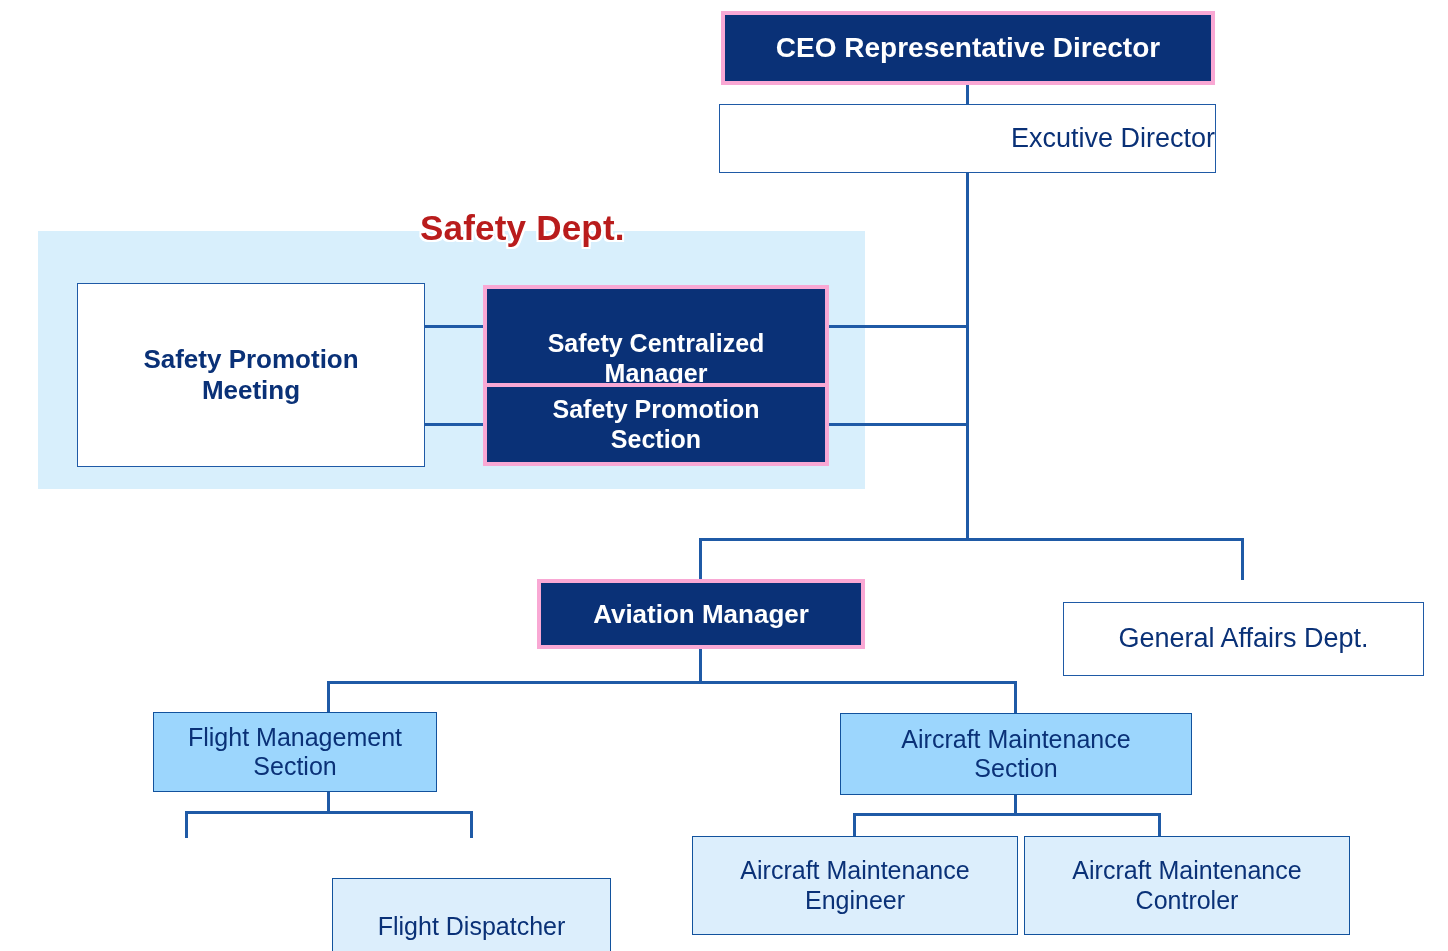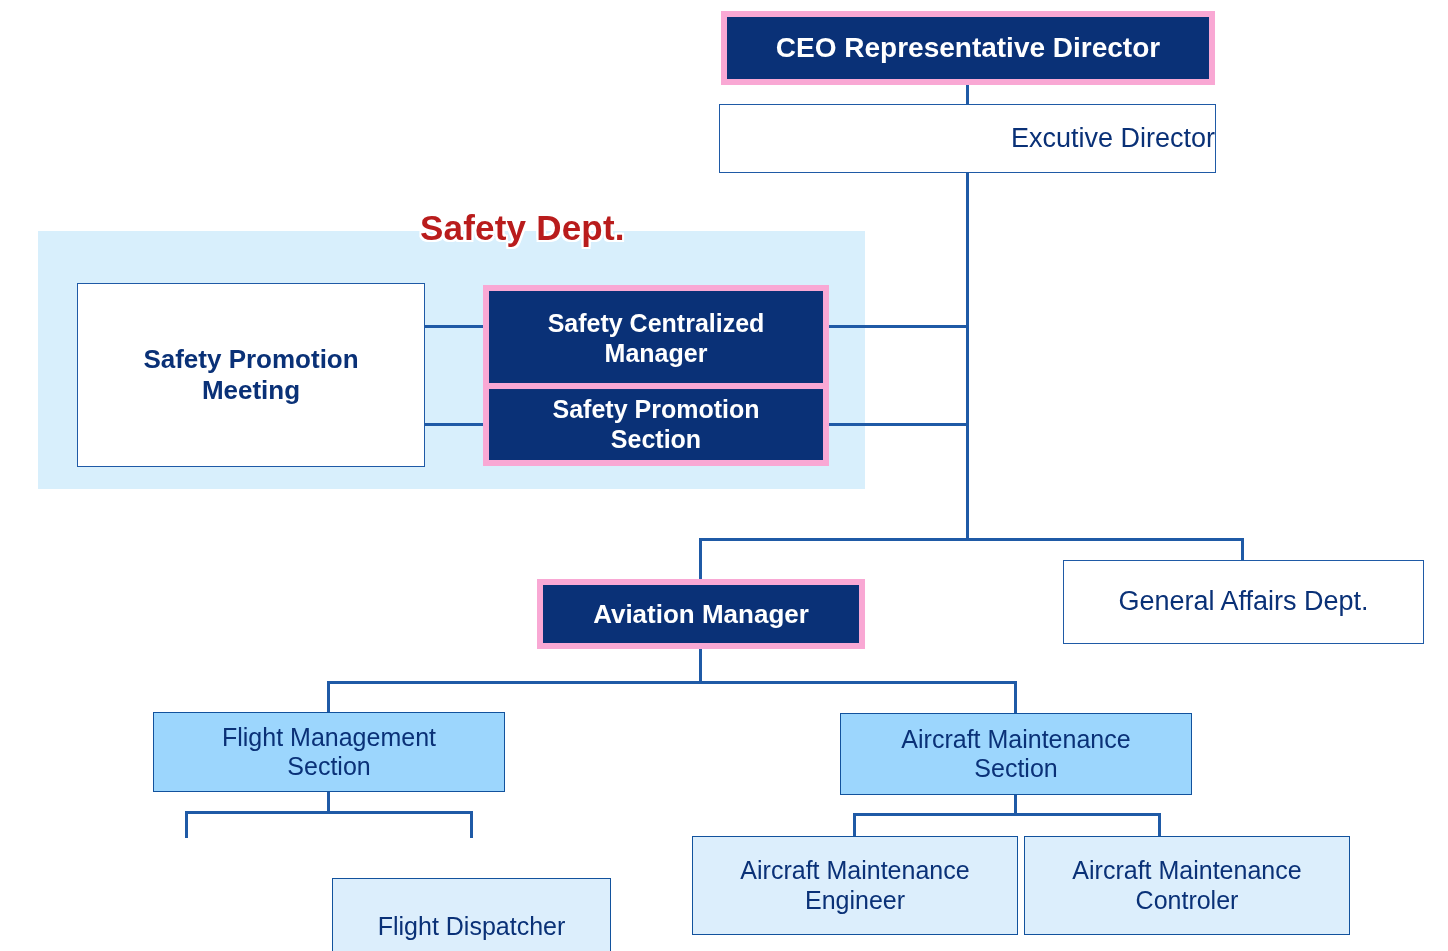--- a/index.html
+++ b/index.html
@@ -24,21 +24,21 @@
     justify-content:center;
     text-align:center;
     line-height:1.18;
     z-index:3;
   }
   .node .lbl{display:block;white-space:pre-line;}
 
   
   .fill-navy{
     background:#0A3177;
-    border:6px solid #f9a8d4;
+    border:4px solid #f9a8d4;
     color:#ffffff;
     font-weight:bold;
   }
   .fill-white{
     background:#ffffff;
     border:1px solid #1F5AA6;
     color:#0A3177;
   }
   .fill-white-b{
     background:#ffffff;
@@ -130,39 +130,39 @@
 
   <div class="node fill-white" style="left:719px; top:104px; width:497px; height:69px; font-size:27px;justify-content:flex-end;">
     <span class="lbl">Excutive Director</span>
   </div>
 
   <div class="node fill-white-b" style="left:77px; top:283px; width:348px; height:184px; font-size:26px;">
     <span class="lbl">Safety Promotion
 Meeting</span>
   </div>
 
-  <div class="node fill-navy" style="left:483px; top:285px; width:346px; height:107px; font-size:25px;">
+  <div class="node fill-navy" style="left:483px; top:285px; width:346px; height:107px; font-size:25px;align-items:flex-end;">
     <span class="lbl">Safety Centralized
 Manager</span>
   </div>
 
   <div class="node fill-navy" style="left:483px; top:383px; width:346px; height:83px; font-size:25px;">
     <span class="lbl">Safety Promotion
 Section</span>
   </div>
 
   <div class="node fill-navy" style="left:537px; top:579px; width:328px; height:70px; font-size:26px;">
     <span class="lbl">Aviation Manager</span>
   </div>
 
-  <div class="node fill-white" style="left:1063px; top:560px; width:361px; height:84px; font-size:27px;">
+  <div class="node fill-white" style="left:1063px; top:602px; width:361px; height:74px; font-size:27px;">
     <span class="lbl">General Affairs Dept.</span>
   </div>
 
-  <div class="node fill-mid" style="left:153px; top:712px; width:352px; height:80px; font-size:25px;">
+  <div class="node fill-mid" style="left:153px; top:712px; width:284px; height:80px; font-size:25px;">
     <span class="lbl">Flight Management
 Section</span>
   </div>
 
   <div class="node fill-mid" style="left:840px; top:713px; width:352px; height:82px; font-size:25px;">
     <span class="lbl">Aircraft Maintenance
 Section</span>
   </div>
 
 

